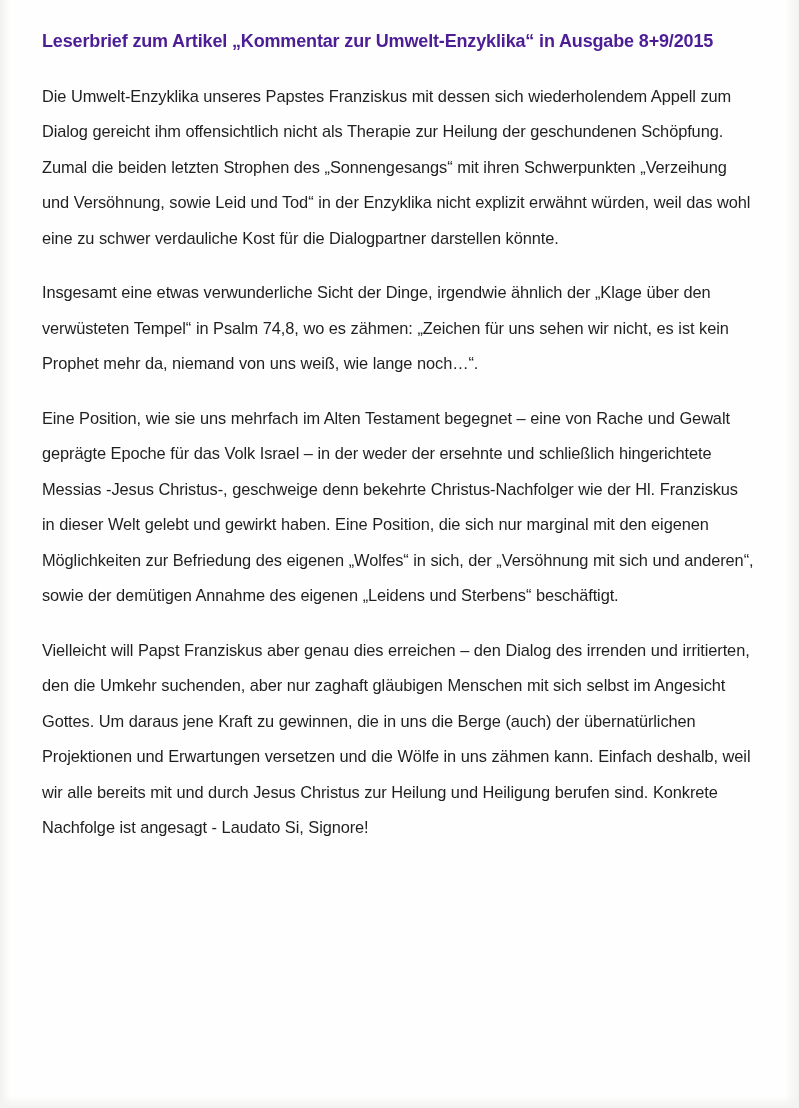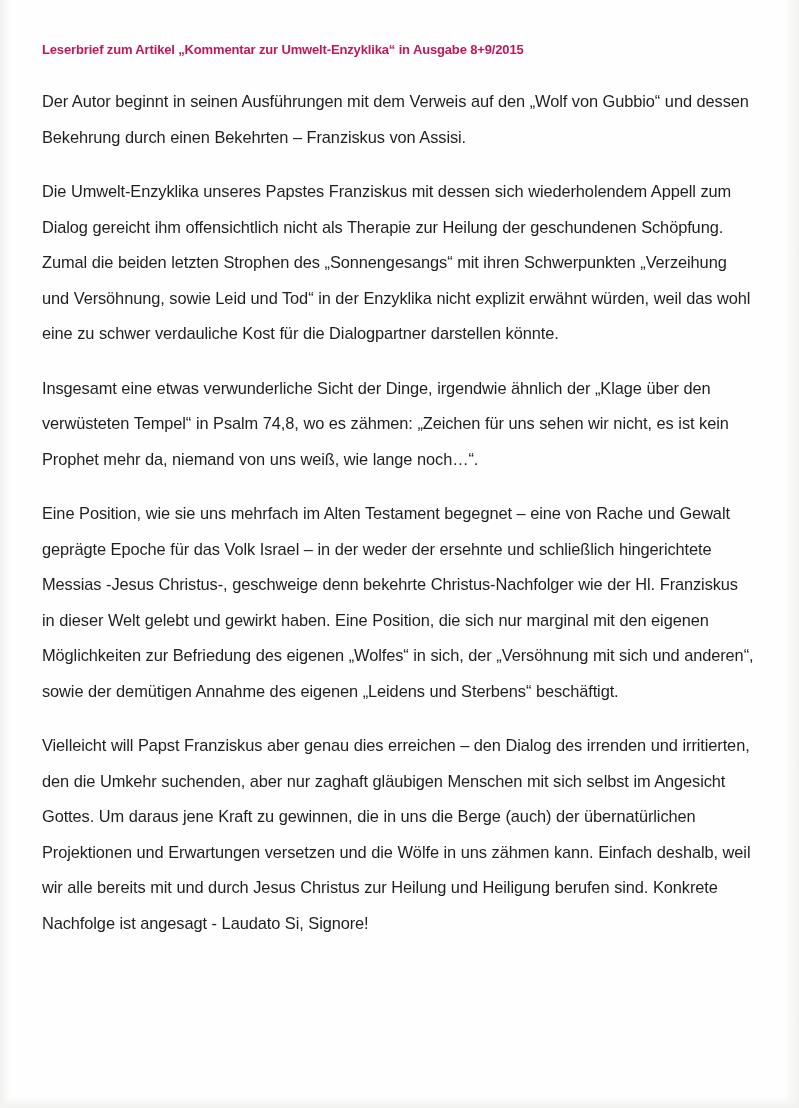--- a/index.html
+++ b/index.html
@@ -31,26 +31,26 @@
     pointer-events: none;
   }
   .scan-edge.left   { left: 0;  top: 0; width: 10px;  height: 100%;
                       background: linear-gradient(to right, #f1f1ef, rgba(255,255,255,0)); }
   .scan-edge.right  { right: 0; top: 0; width: 14px;  height: 100%;
                       background: linear-gradient(to left, #f2f2f0, rgba(255,255,255,0)); }
   .scan-edge.bottom { left: 0;  bottom: 0; width: 100%; height: 12px;
                       background: linear-gradient(to top, #f2f2f0, rgba(255,255,255,0)); }
 
   .letter-title {
-    font-size: 13px;
+    font-size: 18px;
     font-weight: bold;
     letter-spacing: -0.15px;
     line-height: 1.25;
-    margin: 12px 0 26px 4px;
-    color: #be185d;
+    margin: 0 0 26px 4px;
+    color: #4c1d95;
   }
 
   .body-block {
     margin: 0 0 0 4px;
     max-width: 712px;
   }
 
   .para {
     font-size: 16.4px;
     line-height: 35.5px;
@@ -67,20 +67,19 @@
 
 <div class="page">
 
   <div class="scan-edge left"></div>
   <div class="scan-edge right"></div>
   <div class="scan-edge bottom"></div>
 
   <h1 class="letter-title">Leserbrief zum Artikel „Kommentar zur Umwelt-Enzyklika“ in Ausgabe 8+9/2015</h1>
 
   <div class="body-block">
-    <p class="para">Der Autor beginnt in seinen Ausführungen mit dem Verweis auf den „Wolf von Gubbio“ und dessen Bekehrung durch einen Bekehrten – Franziskus von Assisi.</p>
     <p class="para">Die Umwelt-Enzyklika unseres Papstes Franziskus mit dessen sich wiederholendem Appell zum Dialog gereicht ihm offensichtlich nicht als Therapie zur Heilung der geschundenen Schöpfung.  Zumal die beiden letzten Strophen des „Sonnengesangs“ mit ihren Schwerpunkten „Verzeihung und Versöhnung, sowie Leid und Tod“ in der Enzyklika nicht explizit erwähnt würden, weil das wohl eine zu schwer verdauliche Kost für die Dialogpartner darstellen könnte.</p>
     <p class="para">Insgesamt eine etwas verwunderliche Sicht der Dinge, irgendwie ähnlich  der „Klage über den verwüsteten Tempel“ in Psalm 74,8, wo es zähmen: „Zeichen für uns sehen wir nicht, es ist kein Prophet mehr da, niemand von uns weiß, wie lange noch…“.</p>
     <p class="para">Eine Position, wie sie uns  mehrfach im Alten Testament begegnet – eine von Rache und Gewalt geprägte Epoche für das Volk Israel – in der weder der ersehnte und schließlich hingerichtete Messias -Jesus Christus-, geschweige denn bekehrte Christus-Nachfolger wie der Hl. Franziskus in dieser Welt gelebt und gewirkt haben. Eine Position, die sich nur marginal mit den eigenen Möglichkeiten zur Befriedung des eigenen „Wolfes“ in sich, der „Versöhnung mit sich und anderen“, sowie der demütigen Annahme des eigenen „Leidens und Sterbens“  beschäftigt.</p>
     <p class="para">Vielleicht will Papst Franziskus aber genau dies erreichen – den Dialog des irrenden und irritierten, den die Umkehr suchenden, aber nur zaghaft gläubigen Menschen mit sich selbst im Angesicht Gottes. Um daraus jene Kraft zu gewinnen, die in uns die Berge (auch) der übernatürlichen Projektionen  und Erwartungen versetzen und die Wölfe in uns zähmen kann. Einfach deshalb, weil wir alle bereits mit und durch Jesus Christus zur Heilung und Heiligung berufen sind. Konkrete Nachfolge ist angesagt - Laudato Si, Signore!</p>
   </div>
 
 </div>
 
 </body></html>

